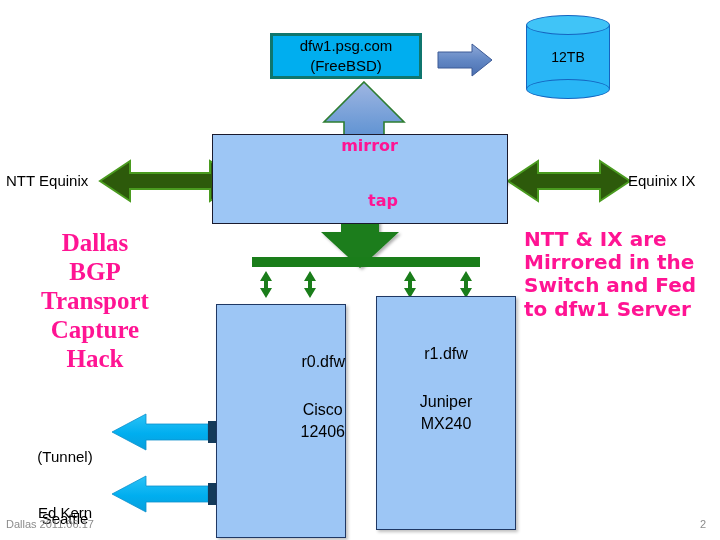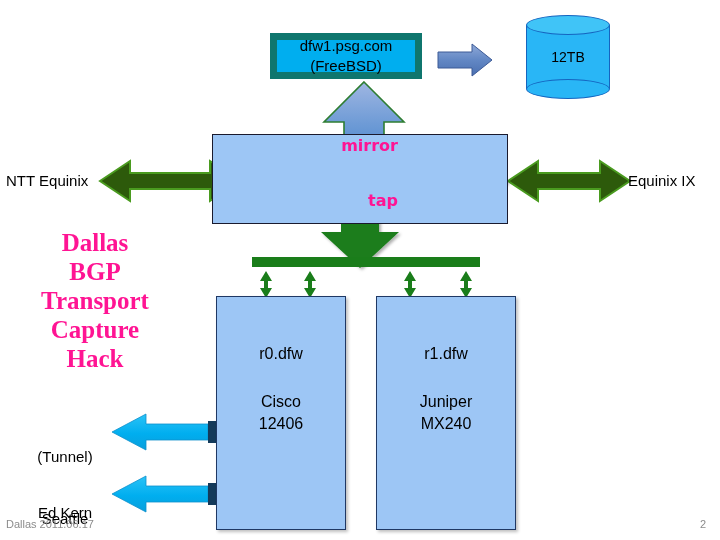--- a/index.html
+++ b/index.html
@@ -32,21 +32,21 @@
     font-weight: bold;
     line-height: 1.16;
     white-space: pre;
     text-align: center;
   }
 
   
   .server-box {
     position: absolute;
     background: #00AEEF;
-    border: 7px solid #0f766e;
+    border: 3px solid #0f766e;
     box-sizing: border-box;
     display: flex;
     flex-direction: column;
     align-items: center;
     justify-content: center;
     color: #000000;
     font-size: 15px;
     line-height: 1.35;
     text-align: center;
   }
@@ -237,22 +237,26 @@
 
   <div class="plain-label" style="left:6px; top:172px;">NTT Equinix</div>
   <div class="plain-label" style="left:628px; top:172px;">Equinix IX</div>
 
   <div class="magenta-text" style="left:0; top:228px; width:190px; font-size:25px;font-family:Liberation Serif, serif;">Dallas
 BGP
 Transport
 Capture
 Hack</div>
 
-
-  <div class="router-box" style="left:216px; top:296px; width:130px; height:234px;">
+  <div class="magenta-text" style="left:524px; top:228px; width:196px; font-size:20px; text-align:left;">NTT &amp; IX are
+Mirrored in the
+Switch and Fed
+to dfw1 Server</div>
+
+  <div class="router-box" style="left:216px; top:304px; width:130px; height:234px;align-items:flex-end;">
     <div class="router-name">r0.dfw</div>
     <div class="router-vendor">
       <div>Cisco</div>
       <div>12406</div>
     </div>
   </div>
 
   <div class="router-box" style="left:376px; top:296px; width:140px; height:234px;">
     <div class="router-name">r1.dfw</div>
     <div class="router-vendor">

